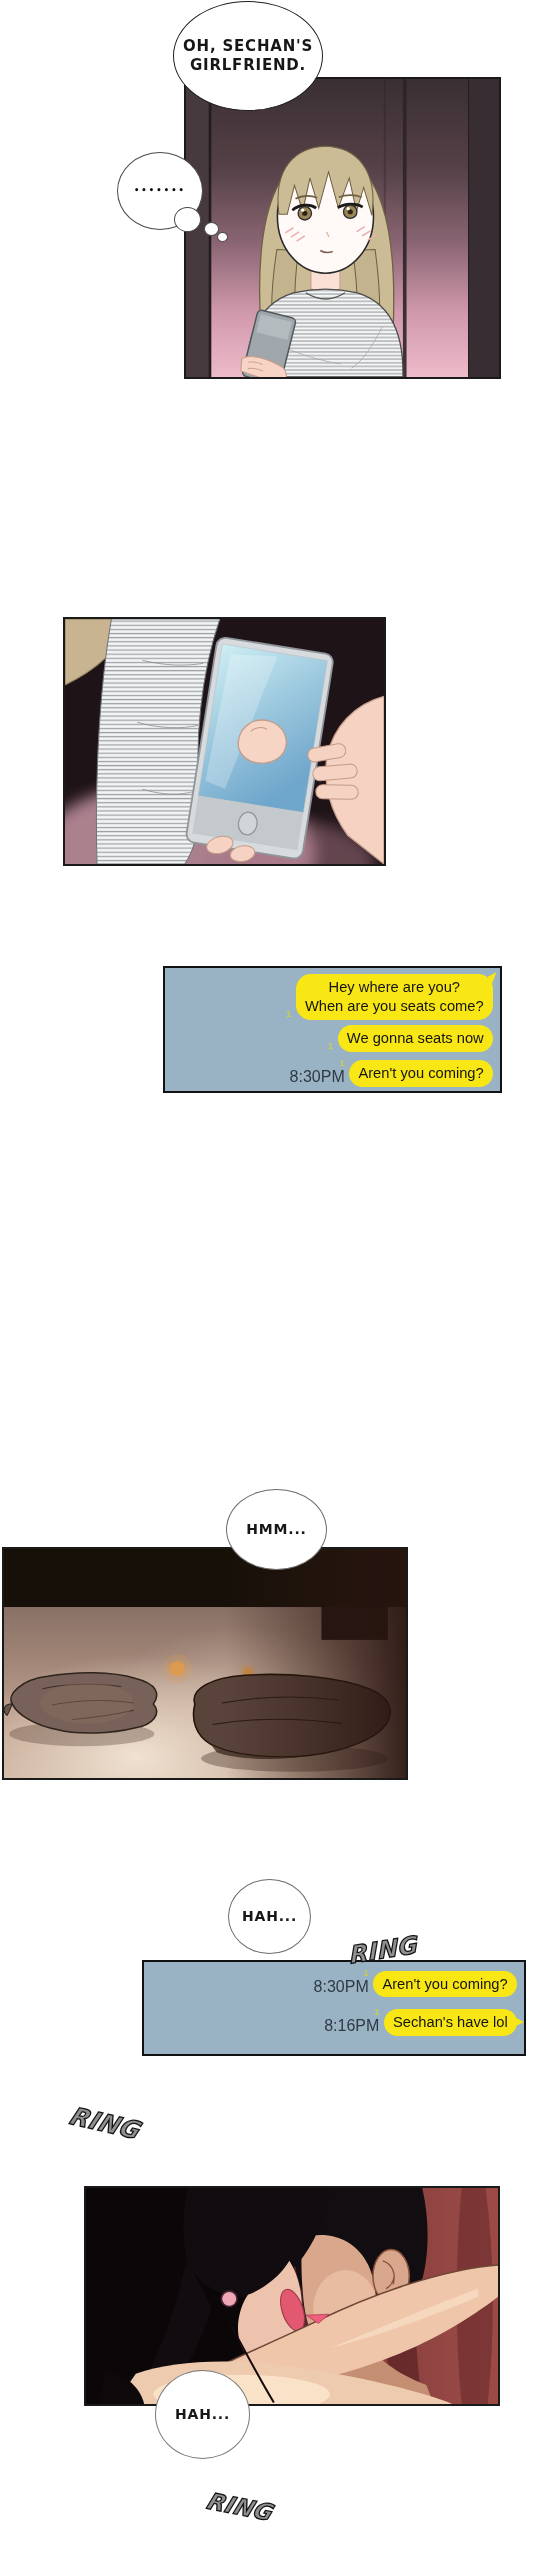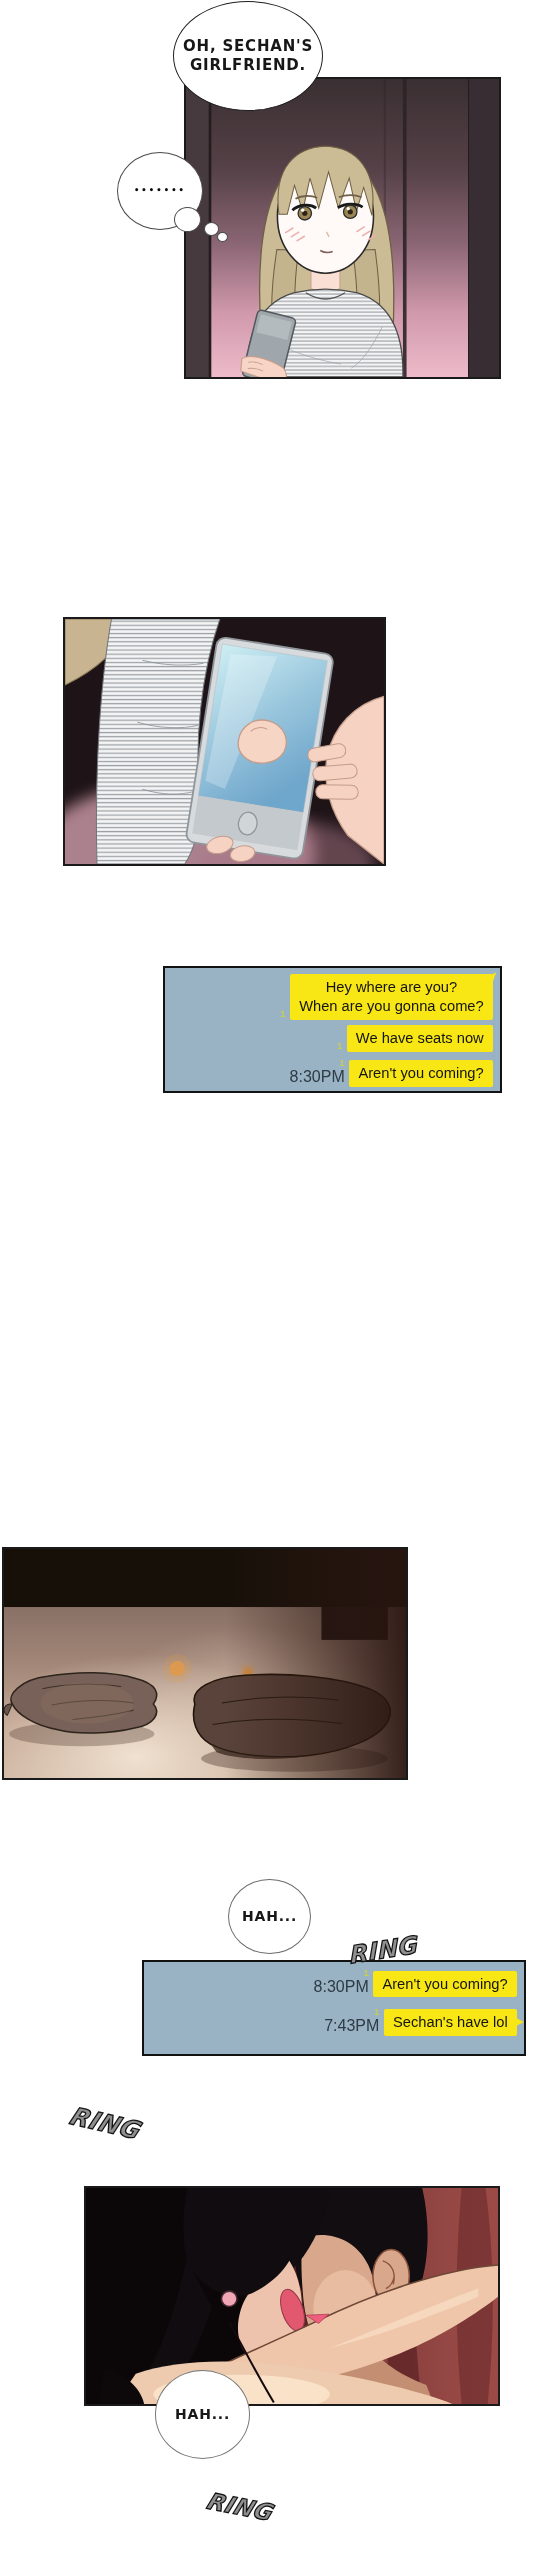--- a/index.html
+++ b/index.html
@@ -28,21 +28,21 @@
   .b-hah2{left:155px;top:2370px;width:93px;height:87px;border:1px solid #787878;font-size:14px;}
 
   
   .chat{position:absolute;background:var(--chat-bg,#99b3c4);border:2.6px solid var(--chat-border,#121212);
         box-sizing:border-box;z-index:2;font-family:"Liberation Sans",sans-serif;
         display:flex;flex-direction:column;padding:6.3px 7.3px;}
   .chat-1{left:163px;top:966px;width:339px;height:127px;}
   .chat-2{left:142px;top:1960px;width:384px;height:96px;}
   .chat-row{display:flex;justify-content:flex-end;align-items:flex-end;gap:4.7px;}
   .chat-bubble{position:relative;background:var(--chat-bubble-yellow,#f8e715);color:#141414;
-               border-radius:2px;padding:3.7px 9px;font-size:14.7px;line-height:1.3;text-align:center;}
+               border-radius:15px;padding:3.7px 9px;font-size:14.7px;line-height:1.3;text-align:center;}
   .chat-bubble .l{display:block;white-space:nowrap;}
   .chat-meta{display:flex;flex-direction:column;align-items:flex-end;gap:0.5px;padding-bottom:1.6px;}
   .unread{color:var(--unread-green,#c6cc55);font-size:9.4px;font-weight:700;line-height:1;}
   .time{color:var(--timestamp,#2e3a45);font-size:16px;line-height:1.1;}
   .mt1{margin-top:5.2px;} .mt2{margin-top:6.3px;} .mt3{margin-top:9.4px;}
   .tail-tr{position:absolute;top:-0.5px;right:-6.3px;width:0;height:0;border-style:solid;
            border-width:0 0 9px 10.5px;border-color:transparent transparent transparent var(--chat-bubble-yellow,#f8e715);
            transform:rotate(-28deg);}
   .tail-r{position:absolute;top:34%;right:-6.8px;width:0;height:0;border-style:solid;
           border-width:4.7px 0 4.7px 8.4px;border-color:transparent transparent transparent var(--chat-bubble-yellow,#f8e715);}
@@ -164,43 +164,46 @@
     </svg>
   </div>
 
   <div class="chat chat-1">
     <div class="chat-row">
       <div class="chat-meta">
         <span class="unread">1</span>
       </div>
       <div class="chat-bubble">
         <span class="l">Hey where are you?</span>
-        <span class="l">When are you gonna come?</span>
+        <span class="l">When are you seats come?</span>
         <span class="tail-tr"></span>
       </div>
     </div>
     <div class="chat-row mt1">
       <div class="chat-meta">
         <span class="unread">1</span>
       </div>
       <div class="chat-bubble">
-        <span class="l">We have seats now</span>
+        <span class="l">We gonna seats now</span>
       </div>
     </div>
     <div class="chat-row mt2">
       <div class="chat-meta">
         <span class="unread">1</span>
         <span class="time">8:30PM</span>
       </div>
       <div class="chat-bubble">
         <span class="l">Aren't you coming?</span>
       </div>
     </div>
   </div>
 
+  <div class="balloon b-hmm">
+    <span class="bl">HMM...</span>
+  </div>
 
   <div class="panel" style="left:2.1px;top:1547px;width:406px;height:233px;">
     <svg viewBox="0 0 775 446" preserveAspectRatio="none">
       <defs>
         <linearGradient id="p3bg" x1="0" y1="0" x2="0" y2="1">
           <stop offset="0" stop-color="#6e5b54"></stop>
             <stop offset="0.45" stop-color="#9d8274"></stop>
           <stop offset="0.78" stop-color="#c2a492"></stop>
             <stop offset="1" stop-color="#ccb39f"></stop>
         </linearGradient>
@@ -248,21 +251,21 @@
         <span class="unread">1</span>
         <span class="time">8:30PM</span>
       </div>
       <div class="chat-bubble">
         <span class="l">Aren't you coming?</span>
       </div>
     </div>
     <div class="chat-row mt3">
       <div class="chat-meta">
         <span class="unread">1</span>
-        <span class="time">7:43PM</span>
+        <span class="time">8:16PM</span>
       </div>
       <div class="chat-bubble">
         <span class="l">Sechan's have lol</span>
         <span class="tail-r"></span>
       </div>
     </div>
   </div>
 
   <div class="sfx sfx-ring-mid">RING</div>
 

